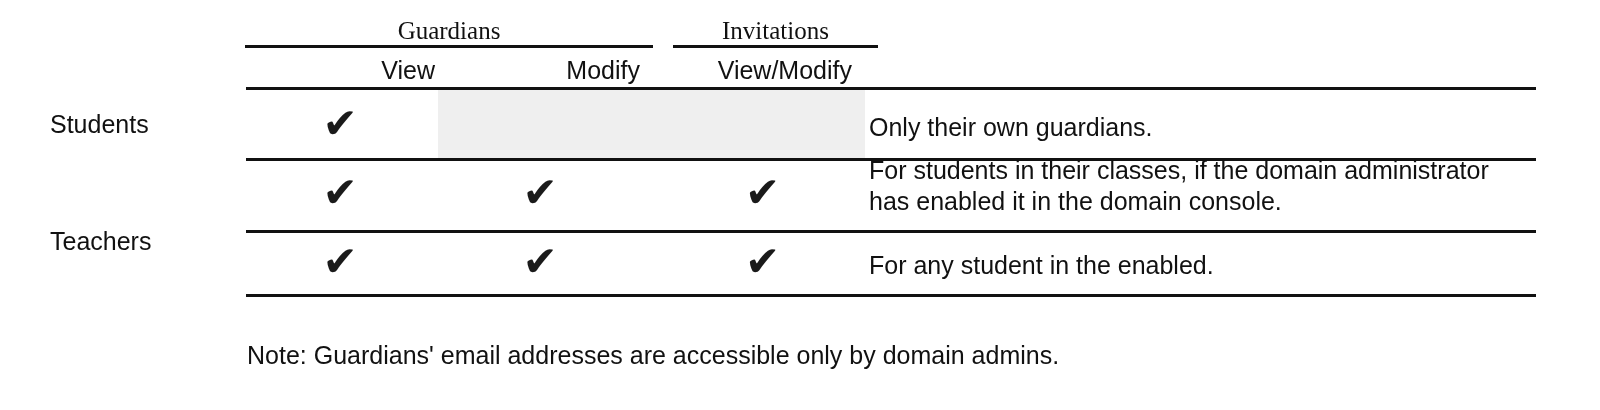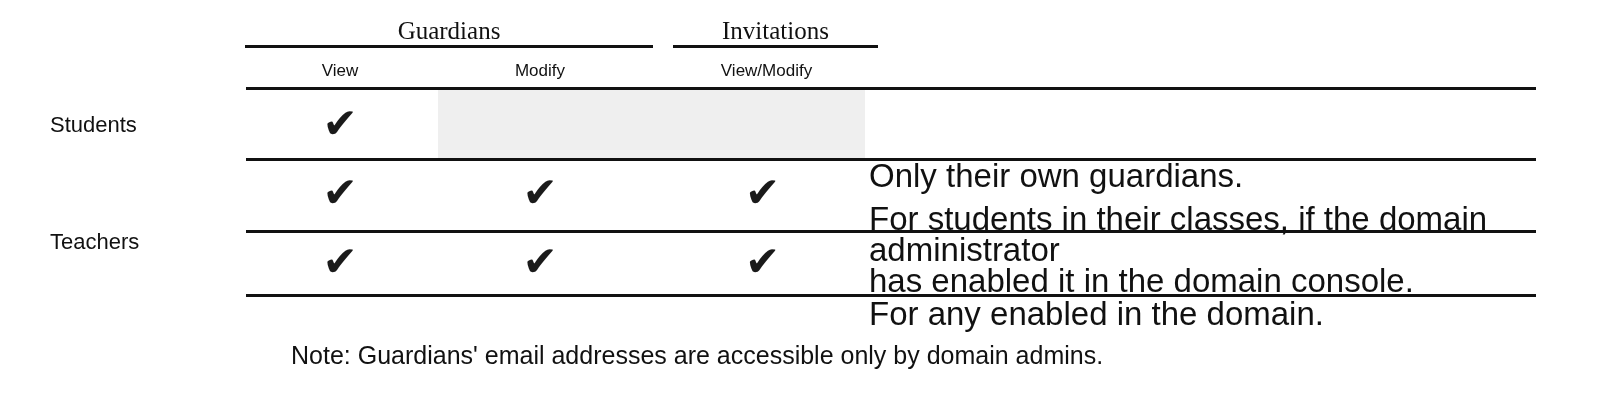--- a/index.html
+++ b/index.html
@@ -34,39 +34,38 @@
     position: absolute;
     text-align: center;
     font-size: 25px;
     line-height: 25px;
     white-space: nowrap;
     font-family: Liberation Serif, serif;
   }
 
   .col-label {
     position: absolute;
-    text-align: center;
-    font-size: 17px;
+    text-align: right;
+    font-size: 25px;
     line-height: 25px;
     white-space: nowrap;
   }
 
   .row-label {
     position: absolute;
-    font-size: 22px;
+    font-size: 25px;
     line-height: 25px;
     white-space: nowrap;
   }
 
   .note-cell {
     position: absolute;
-    font-size: 33px;
+    font-size: 25px;
     line-height: 31px;
     white-space: pre-line;
-    margin-top: 48px;
   }
 
   .check {
     position: absolute;
     font-size: 42px;
     line-height: 42px;
     text-align: center;
     color: #1a1a1a;
     font-family: "DejaVu Sans", sans-serif;
     font-weight: 700;
@@ -93,21 +92,21 @@
 
   <div class="group-label" style="left:673px; top:18px; width:205px;">Invitations</div>
 
   <div class="rule thin" style="left:245px; top:45px; width:408px;"></div>
   <div class="rule thin" style="left:673px; top:45px; width:205px;"></div>
 
   <div class="col-label" style="left:245px; top:58px; width:190px;">View</div>
 
   <div class="col-label" style="left:440px; top:58px; width:200px;">Modify</div>
 
-  <div class="col-label" style="left:664px; top:58px; width:205px;">View/Modify</div>
+  <div class="col-label" style="left:647px; top:58px; width:205px;">View/Modify</div>
 
   <div class="rule" style="left:246px; top:87px; width:1290px;"></div>
 
   <div class="shade" style="left:438px; top:90px; width:427px; height:69px;"></div>
 
   <div class="row-label" style="left:50px; top:112px;">Students</div>
 
   <div class="check" style="left:245px; top:103px; width:190px;">✔</div>
 
   <div class="note-cell" style="left:869px; top:112px; width:660px;">Only their own guardians.</div>
@@ -127,19 +126,19 @@
 
   <div class="rule" style="left:246px; top:230px; width:1290px;"></div>
 
 
   <div class="check" style="left:245px; top:241px; width:190px;">✔</div>
 
   <div class="check" style="left:440px; top:241px; width:200px;">✔</div>
 
   <div class="check" style="left:660px; top:241px; width:205px;">✔</div>
 
-  <div class="note-cell" style="left:869px; top:250px; width:660px;">For any enabled in the domain.</div>
+  <div class="note-cell" style="left:869px; top:250px; width:660px;">For any student in the enabled.</div>
 
   <div class="rule" style="left:246px; top:294px; width:1290px;"></div>
 
-  <div class="footer-note" style="left:247px; top:343px;margin-left:44px;">Note: Guardians' email addresses are accessible only by domain admins.</div>
+  <div class="footer-note" style="left:247px; top:343px;">Note: Guardians' email addresses are accessible only by domain admins.</div>
 
 </div>
 
 </body></html>

